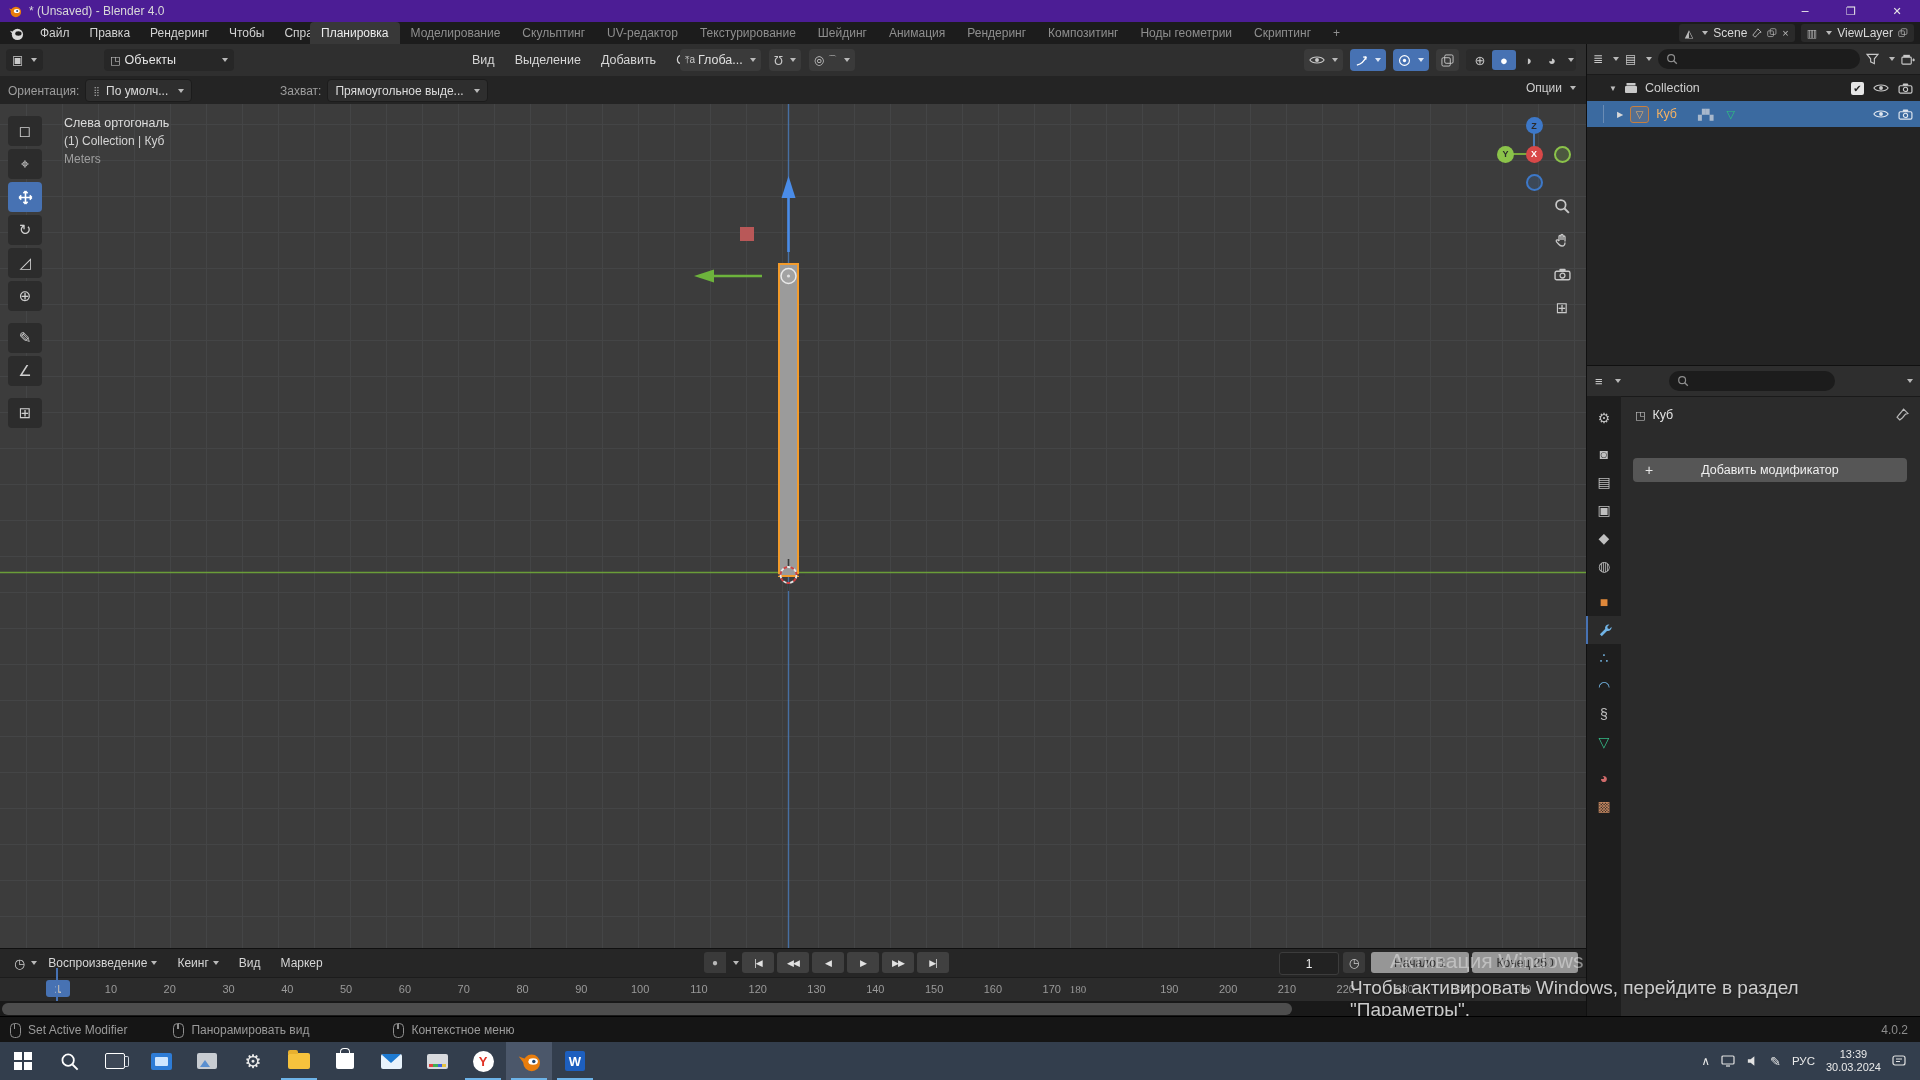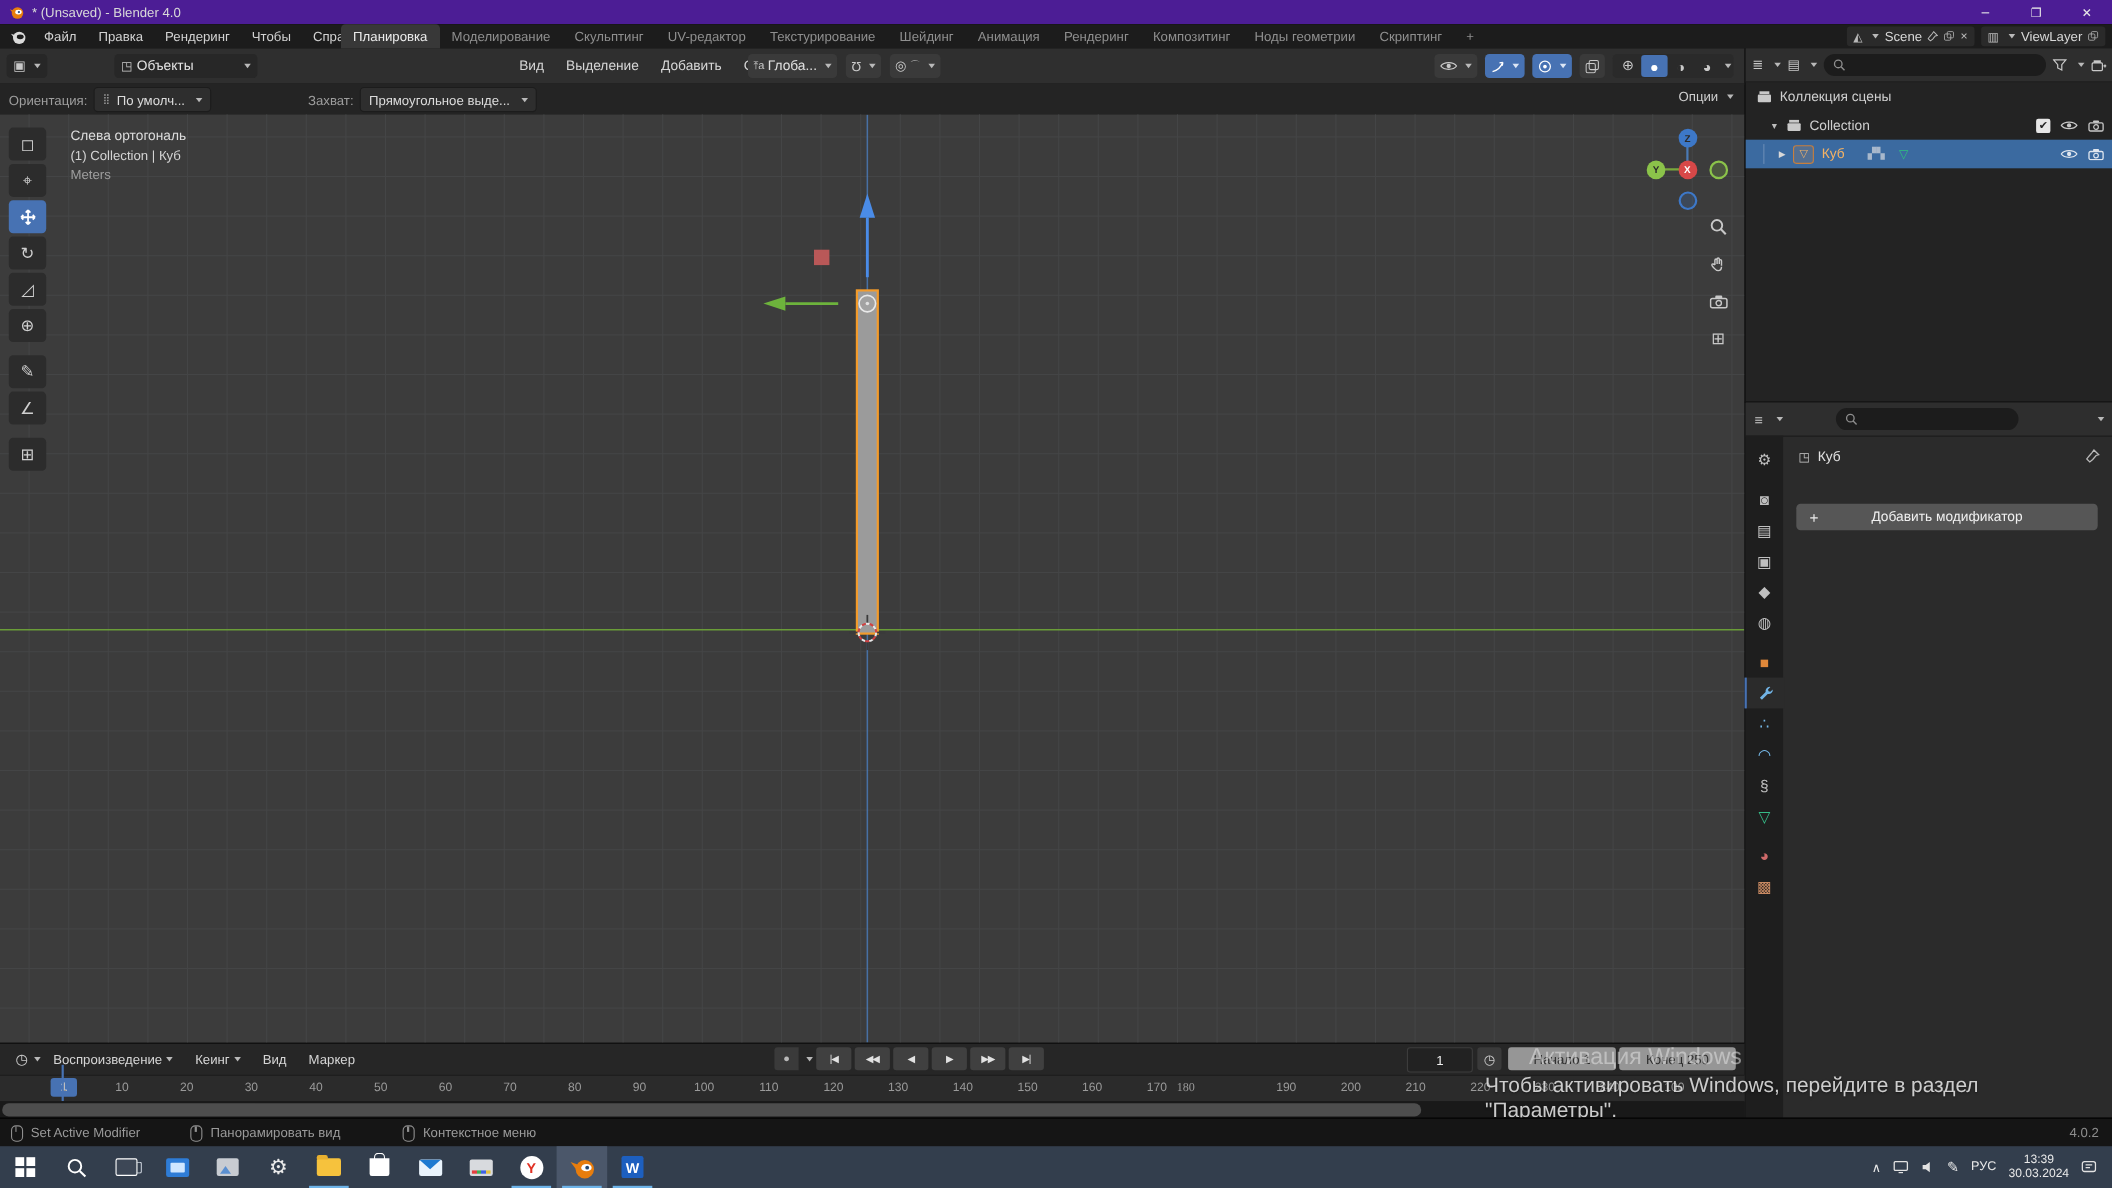--- a/index.html
+++ b/index.html
@@ -424,27 +424,20 @@
     </div>
     <svg width="13" height="12" viewBox="0 0 14 12">
         <path d="M1 1h12L9 5.8V11L5 9V5.8z" fill="none" stroke="#c9c9c9" stroke-width="1.2"></path>
       </svg>
     <span class="caret"></span>
     <svg width="14" height="13" viewBox="0 0 15 13">
         <rect x="1" y="4" width="10" height="7.5" rx="1" fill="none" stroke="#c9c9c9" stroke-width="1.2"></rect>
         <rect x="2.5" y="1.5" width="7" height="2.5" fill="#c9c9c9"></rect>
         <path d="M12 7h3M13.5 5.5v3" stroke="#c9c9c9" stroke-width="1.2"></path>
       </svg>
-  </div>
-  <div class="orow" style="padding-left:10px;gap:7px;">
-    <svg width="14" height="12" viewBox="0 0 14 12">
-        <rect x="1" y="4" width="12" height="7" rx="1" fill="#c9c9c9"></rect>
-        <rect x="2.5" y="1" width="9" height="2.5" fill="#c9c9c9"></rect>
-      </svg>
-    <span>Коллекция сцены</span>
   </div>
   <div class="orow" style="padding-left:22px;gap:7px;">
     <span style="font-size:8px;color:#bdbdbd;">▼</span>
     <svg width="14" height="12" viewBox="0 0 14 12">
         <rect x="1" y="4" width="12" height="7" rx="1" fill="#c9c9c9"></rect>
         <rect x="2.5" y="1" width="9" height="2.5" fill="#c9c9c9"></rect>
       </svg>
     <span>Collection</span>
     <span class="right-icons">
       <span class="checkbox">✔</span>
@@ -605,21 +598,21 @@
 <div id="statusbar" class="abs">
   <div id="status-items" style="display:flex;align-items:center;">
       <div class="status-item" style="margin-left: 10px;">
         <span class="mouse-icon"></span>
         <span>Set Active Modifier</span>
       </div>
       <div class="status-item" style="margin-left: 46px;">
         <span class="mouse-icon"></span>
         <span>Панорамировать вид</span>
       </div>
-      <div class="status-item" style="margin-left: 57px;">
+      <div class="status-item" style="margin-left: 84px;">
         <span class="mouse-icon"></span>
         <span>Контекстное меню</span>
       </div>
     </div>
   <span id="version">4.0.2</span>
 </div>
 
 <div id="taskbar" class="abs">
   <div id="tb-apps" style="display:flex;">
       <div class="tb-cell">

